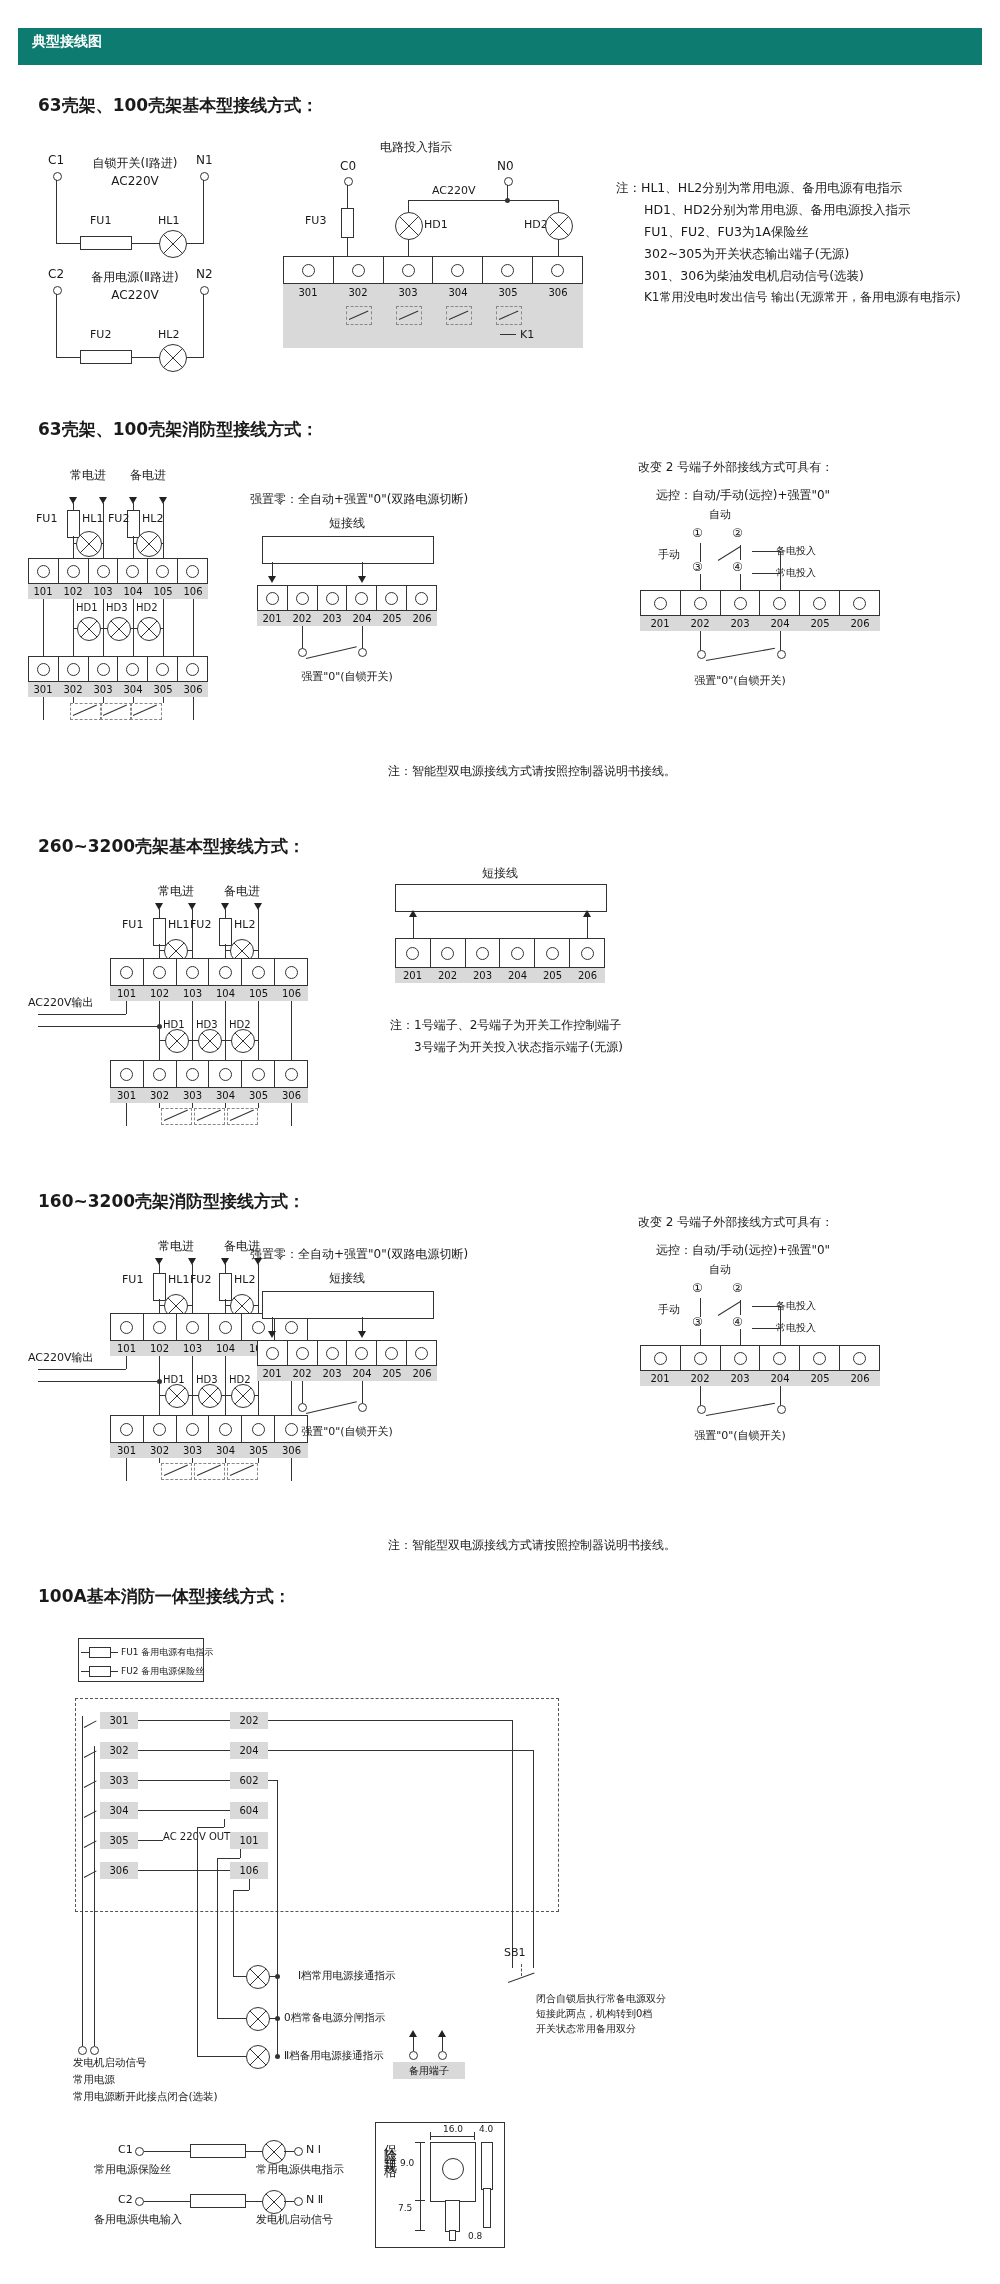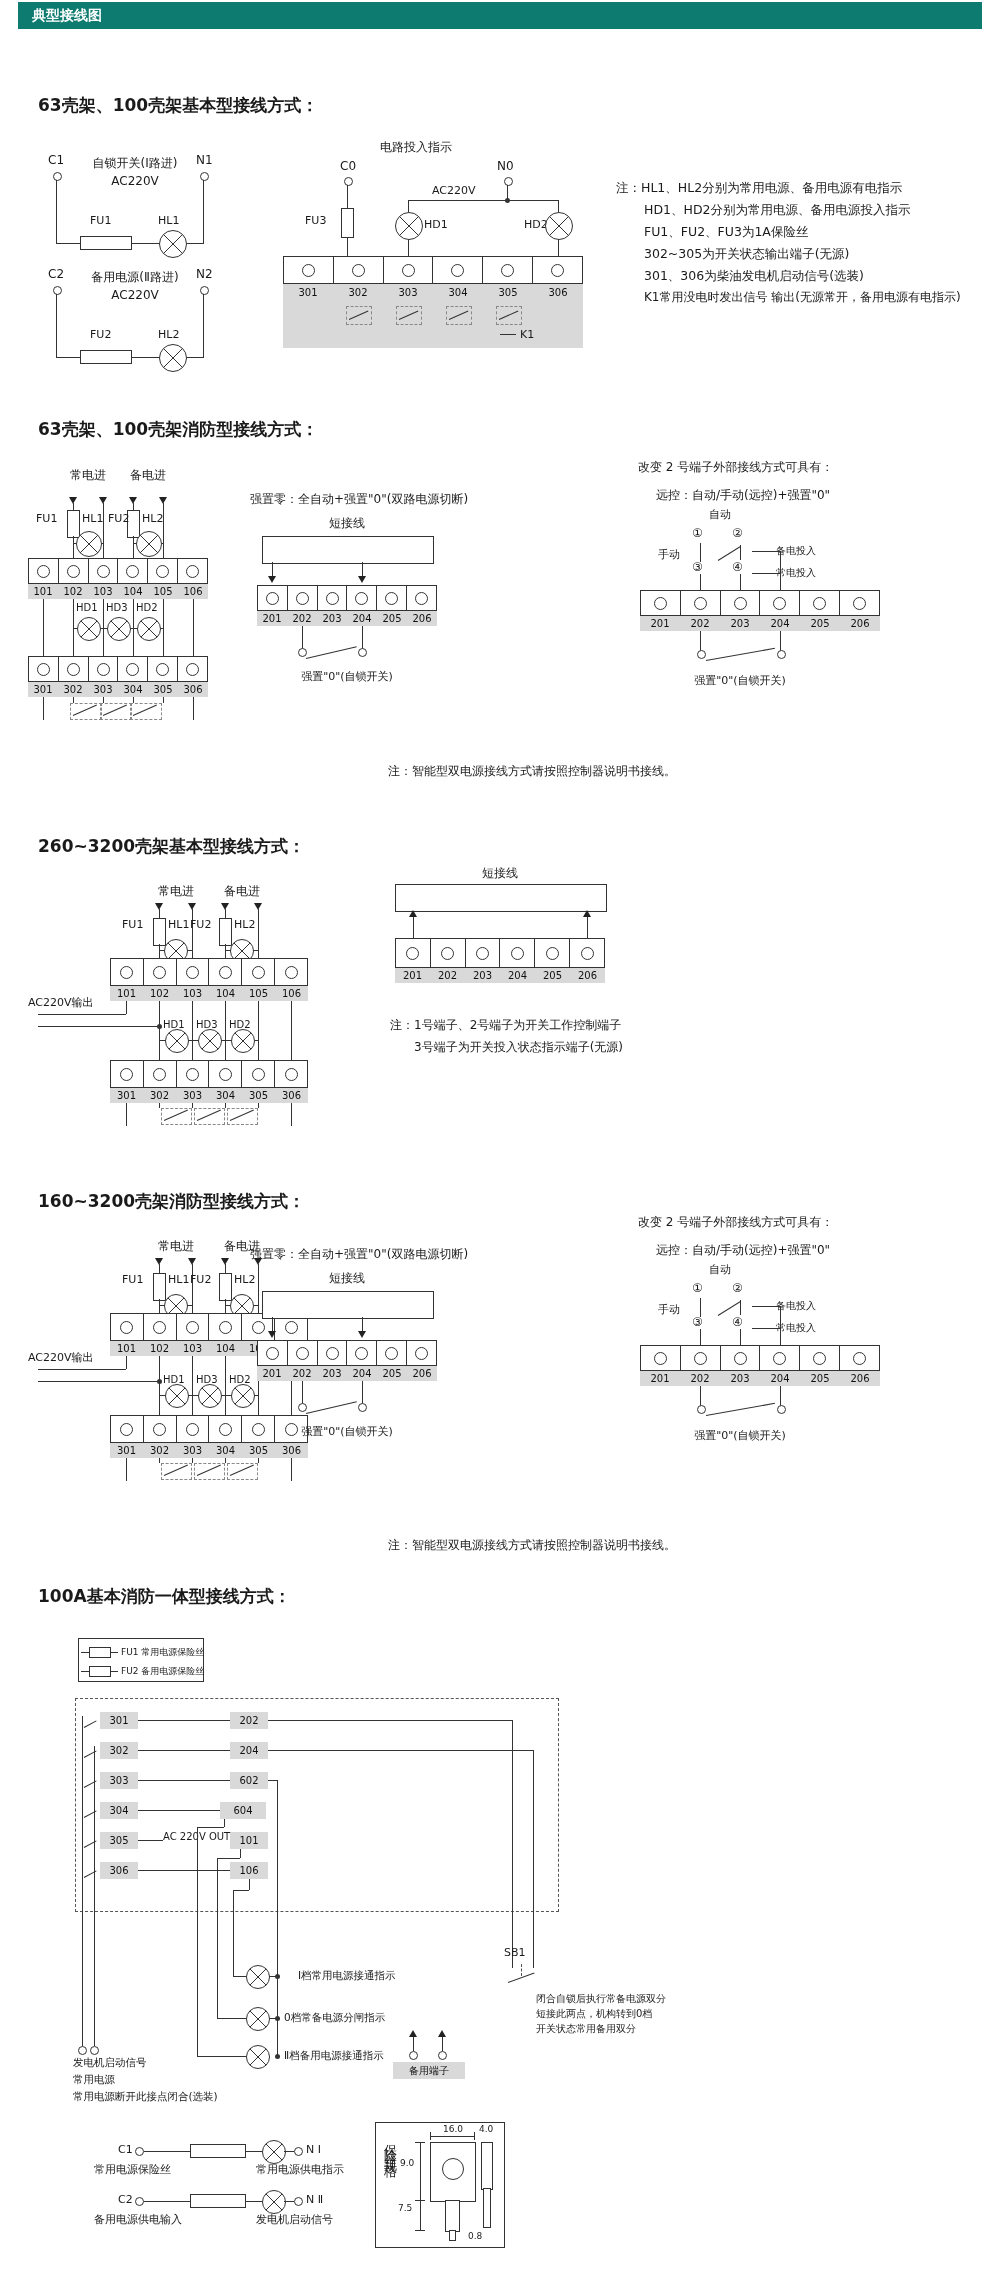--- a/index.html
+++ b/index.html
@@ -38,21 +38,21 @@
 .band span{flex:1;text-align:center;font-size:10px;color:#111}
 .shade{position:absolute;background:#d9d9d9}
 .gt{position:absolute;background:#d9d9d9;text-align:center;font-size:10px;line-height:17px;color:#111}
 .vert{position:absolute;writing-mode:vertical-rl;text-orientation:upright;letter-spacing:5px;font-size:13px}
 </style>
 </head>
 <body>
 
 <div id="page">
 
-<div class="hdrbar" style="left:18px;top:2px;width:964px;height:27px"><span>典型接线图</span></div>
+<div class="hdrbar" style="left:18px;top:28px;width:964px;height:37px"><span>典型接线图</span></div>
 
 <div class="h" style="left:38px;top:94px">63壳架、100壳架基本型接线方式：</div>
 
 <div>
  <div class="lb" style="left:48px;top:153px">C1</div>
  <div class="lb" style="left:196px;top:153px">N1</div>
  <div class="lb ctr" style="left:70px;top:156px;width:130px">自锁开关(Ⅰ路进)</div>
  <div class="lb ctr" style="left:70px;top:174px;width:130px">AC220V</div>
  <div class="lb f11" style="left:90px;top:214px">FU1</div>
  <div class="lb f11" style="left:158px;top:214px">HL1</div>
@@ -741,21 +741,21 @@
 
 <div class="lb" style="left:388px;top:1538px">注：智能型双电源接线方式请按照控制器说明书接线。</div>
 
 <div class="h" style="left:38px;top:1585px">100A基本消防一体型接线方式：</div>
 
 <div>
  <div class="box" style="left:78px;top:1638px;width:124px;height:42px"></div>
  <i class="hl" style="left:81px;top:1652px;width:8px"></i>
  <div class="fuseh" style="left:89px;top:1647px;width:20px;height:9px"></div>
  <i class="hl" style="left:111px;top:1652px;width:7px"></i>
- <div class="lb f9" style="left:121px;top:1647px">FU1 常用电源保险丝</div>
+ <div class="lb f9" style="left:121px;top:1647px">FU1 备用电源有电指示</div>
  <i class="hl" style="left:81px;top:1671px;width:8px"></i>
  <div class="fuseh" style="left:89px;top:1666px;width:20px;height:9px"></div>
  <i class="hl" style="left:111px;top:1671px;width:7px"></i>
  <div class="lb f9" style="left:121px;top:1666px">FU2 备用电源保险丝</div>
 </div>
 
 <div>
  <div class="dashbox" style="left:75px;top:1698px;width:482px;height:212px"></div>
 
  <i class="vl" style="left:82px;top:1716px;height:330px"></i>
@@ -779,21 +779,21 @@
  <i class="hl" style="left:138px;top:1720px;width:92px"></i>
       <i class="hl" style="left:138px;top:1750px;width:92px"></i>
  <i class="hl" style="left:138px;top:1780px;width:92px"></i>
       <i class="hl" style="left:138px;top:1810px;width:92px"></i>
  <i class="hl" style="left:138px;top:1840px;width:92px"></i>
       <i class="hl" style="left:138px;top:1870px;width:92px"></i>
 
  <div class="gt" style="left:230px;top:1712px;width:38px;height:17px">202</div>
  <div class="gt" style="left:230px;top:1742px;width:38px;height:17px">204</div>
  <div class="gt" style="left:230px;top:1772px;width:38px;height:17px">602</div>
- <div class="gt" style="left:220px;top:1802px;width:46px;height:17px">604</div>
+ <div class="gt" style="left:230px;top:1802px;width:38px;height:17px">604</div>
  <div class="gt" style="left:230px;top:1832px;width:38px;height:17px">101</div>
  <div class="gt" style="left:230px;top:1862px;width:38px;height:17px">106</div>
 
  <div class="lb f10" style="left:163px;top:1830px;background:#fff">AC 220V OUT</div>
 
  <i class="hl" style="left:268px;top:1720px;width:244px"></i>
       <i class="vl" style="left:512px;top:1720px;height:248px"></i>
  <i class="hl" style="left:268px;top:1750px;width:265px"></i>
       <i class="vl" style="left:533px;top:1750px;height:218px"></i>
  <div class="lb f11" style="left:504px;top:1946px">SB1</div>

